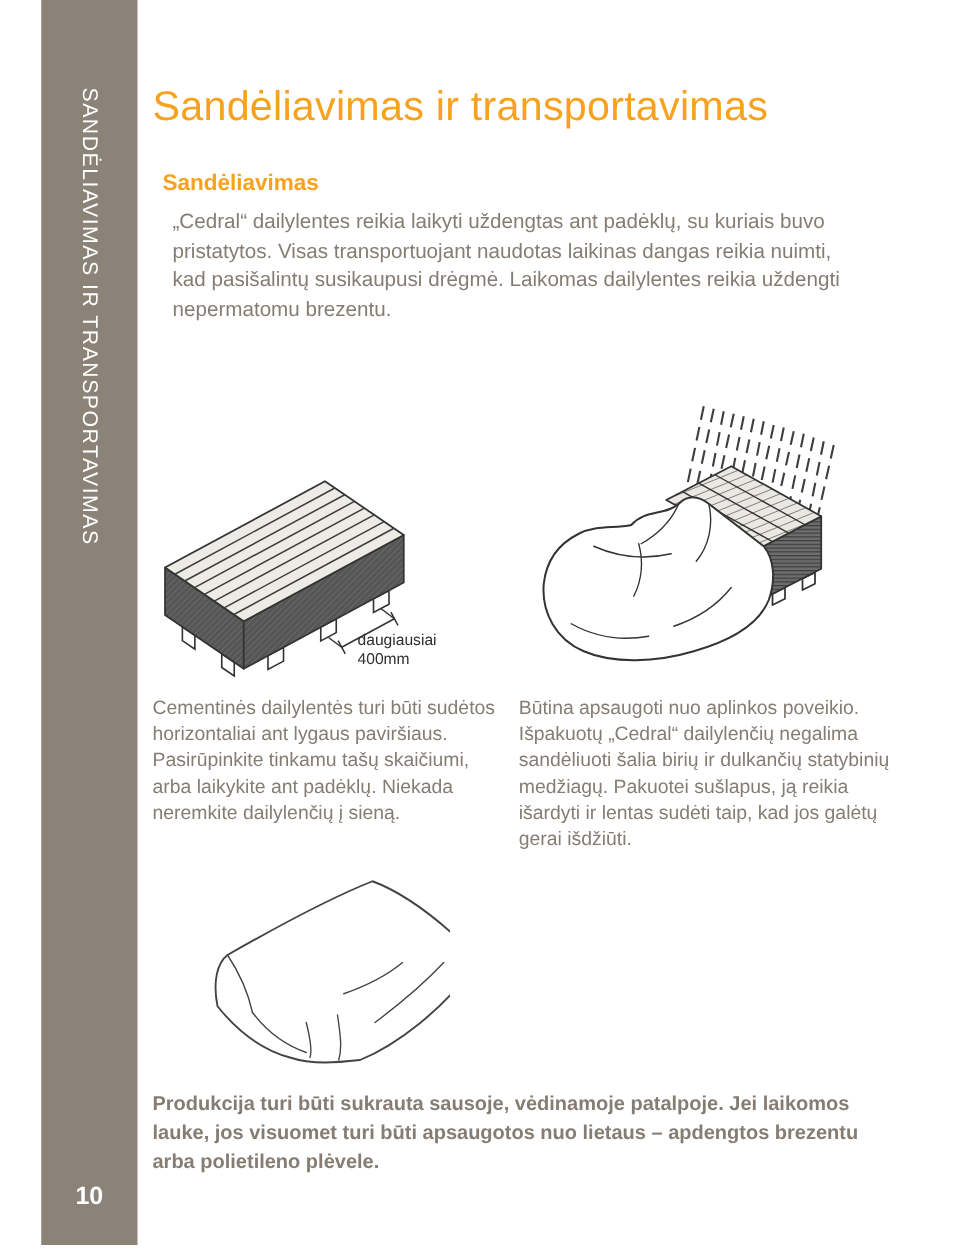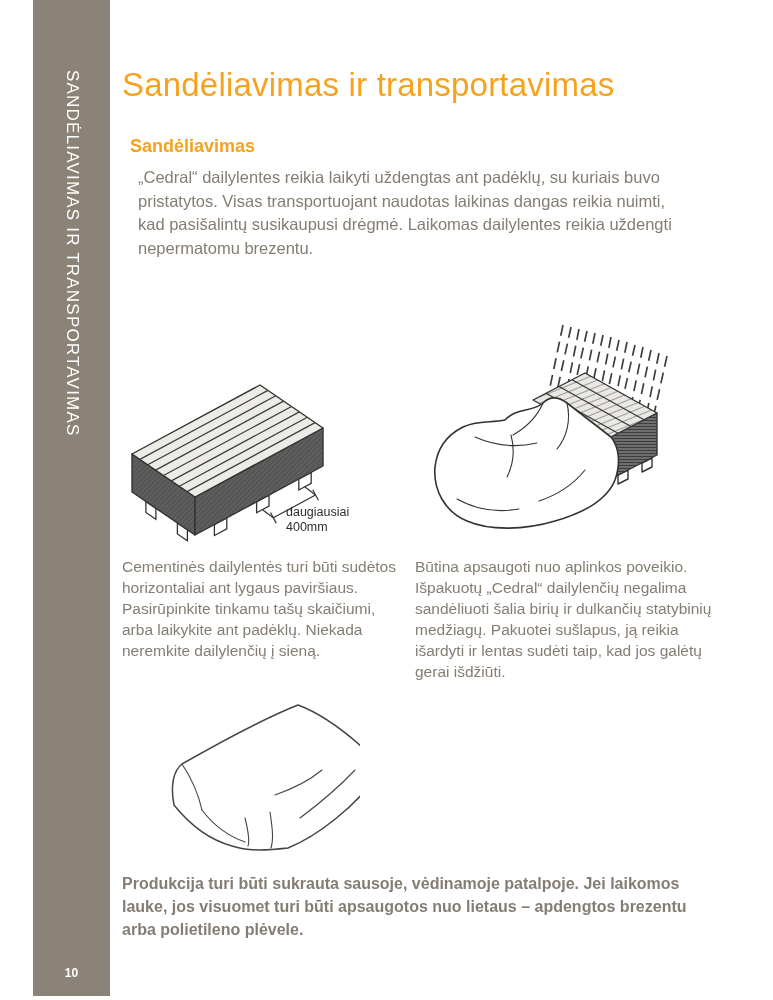--- a/index.html
+++ b/index.html
@@ -30,26 +30,26 @@
     transform: translateX(-50%);
     writing-mode: vertical-rl;
     color: #ffffff;
     font-size: 17px;
     letter-spacing: 1.2px;
     white-space: nowrap;
     font-weight: 400;
   }
   .page-number {
     position: absolute;
-    top: 966px;
+    top: 946px;
     left: 0;
     width: 100%;
     text-align: center;
     color: #ffffff;
-    font-size: 12px;
+    font-size: 20px;
     font-weight: 600;
   }
 
   
   .content { position: absolute; left: 0; top: 0; width: 773px; height: 1000px; }
 
   .title {
     position: absolute;
     left: 122px;
     top: 66px;

